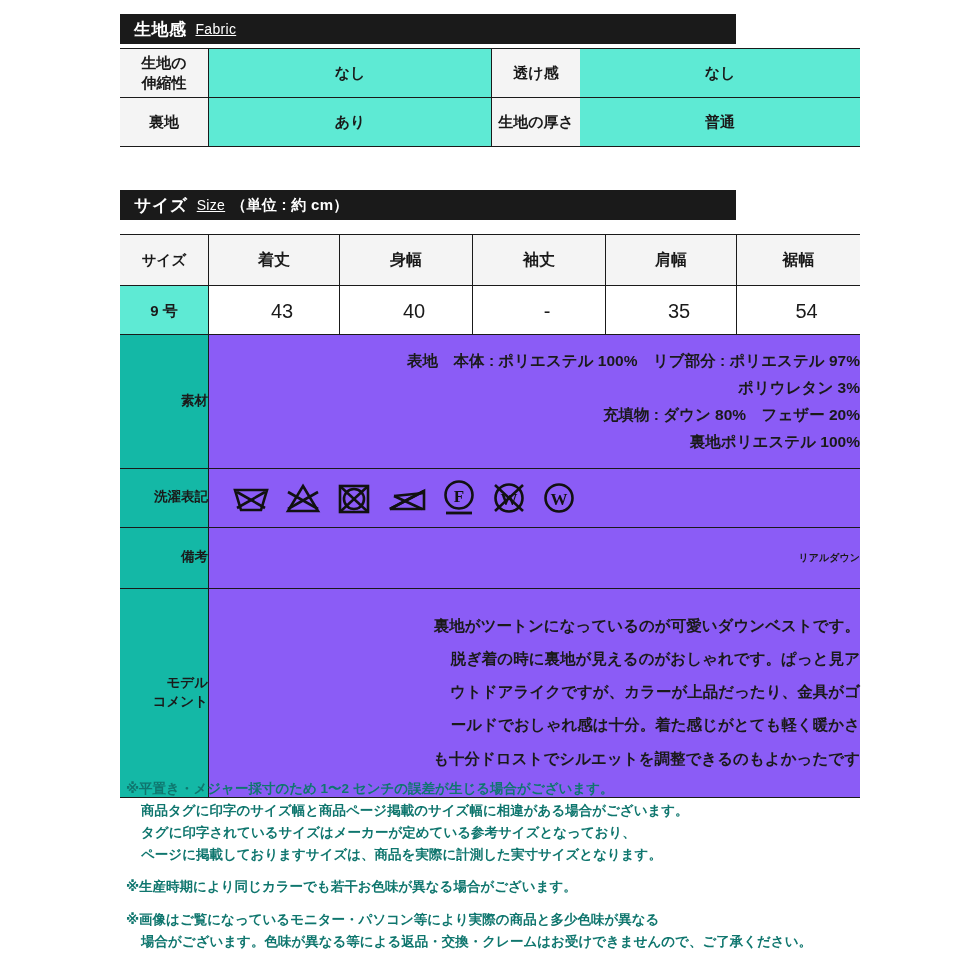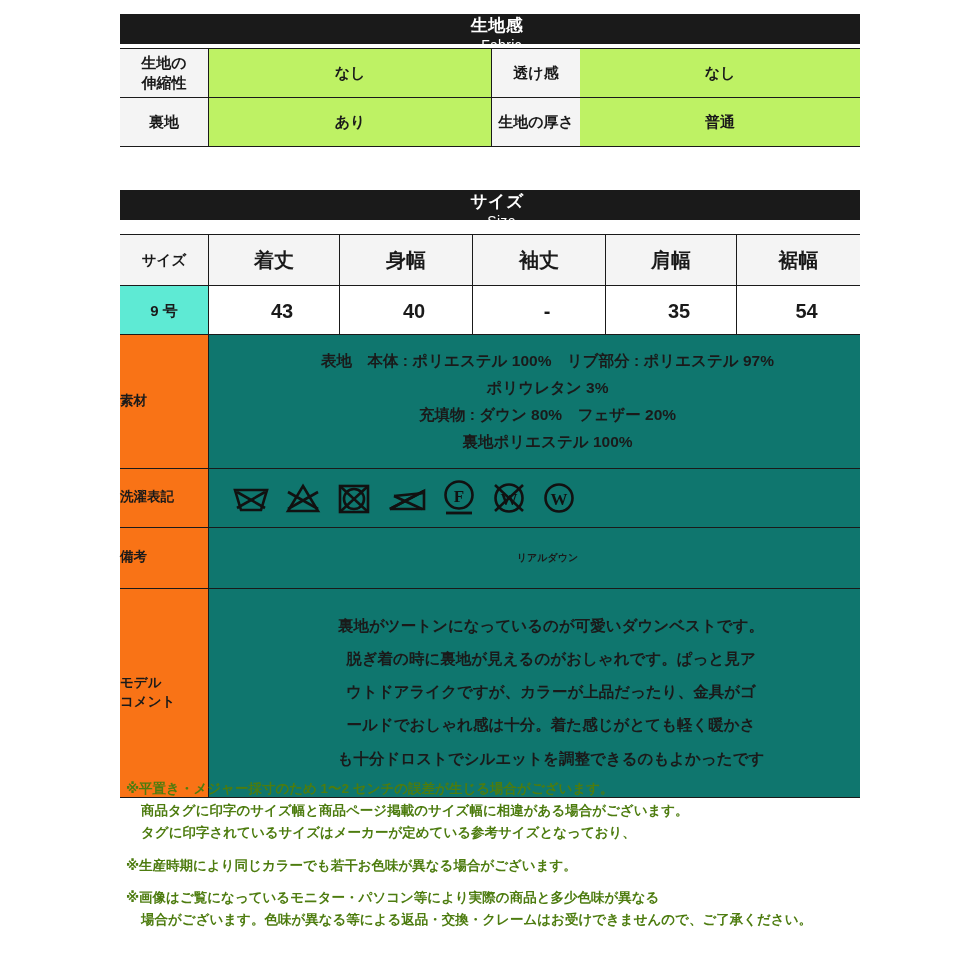--- a/index.html
+++ b/index.html
@@ -19,29 +19,28 @@
     position: absolute;
     left: 0; top: 0;
     width: 980px;
     height: 980px;
   }
 
   
   .section-bar {
     position: absolute;
     left: 120px;
-    width: 740px;
+    width: 616px;
     height: 30px;
     background: #1a1a1a;
     color: #ffffff;
     display: flex;
     align-items: center;
     box-sizing: border-box;
     padding-left: 14px;
-    flex-direction: column;
   }
   .section-bar .jp {
     font-size: 17px;
     font-weight: bold;
     letter-spacing: 0.5px;
   }
   .section-bar .en {
     font-size: 14px;
     font-weight: normal;
     margin-left: 9px;
@@ -73,72 +72,72 @@
     padding: 0;
   }
   .lbl {
     background: #f4f4f4;
     font-size: 13.5px;
     font-weight: bold;
     line-height: 1.35;
     color: #1a1a1a;
   }
   .val {
-    background: #bef264;
+    background: #5eead4;
     font-size: 17px;
     font-weight: bold;
     font-family: Liberation Mono, monospace;
   }
   .divider-v {
     border-left: 1.6px solid #1a1a1a;
   }
 
   
   #fabric-table { top: 48px; }
   #fabric-table td { height: 48px; }
   #fabric-table .lbl { width: 88px; }
 
   
   #size-table { top: 234px; }
   #size-table td { height: 50px; }
   #size-table .hd {
     background: #f4f4f4;
-    font-size: 20px;
+    font-size: 16px;
     font-weight: bold;
   }
   #size-table .hd.sz-col { font-size: 14.5px; }
   #size-table .rowlbl {
     background: #5eead4;
     font-size: 15px;
     font-weight: bold;
   }
   #size-table .num {
     background: #ffffff;
     font-size: 20px;
-    font-weight: bold;
+    font-weight: normal;
     padding-left: 16px;
   }
 
   
   #detail-table { top: 334px; }
   #detail-table td {
     border-top: 1.6px solid #1a1a1a;
     border-bottom: 1.6px solid #1a1a1a;
   }
   #detail-table .dlbl {
     width: 88px;
-    background: #f97316;
+    background: #14b8a6;
     font-size: 13.5px;
     font-weight: bold;
-    text-align: left;
+    text-align: right;
     line-height: 1.4;
   }
   #detail-table .dval {
-    background: #0f766e;
-    text-align: center;
+    background: #8b5cf6;
+    text-align: right;
     padding: 12px 0 12px 26px;
   }
   .material-line {
     font-size: 15.5px;
     font-weight: bold;
     line-height: 1.75;
     white-space: pre;
   }
   .remark-line {
     font-size: 10px;
@@ -167,21 +166,21 @@
     width: 760px;
     top: 778px;
   }
   .note-block {
     margin-bottom: 11px;
   }
   .note-line {
     font-size: 13.5px;
     font-weight: bold;
     line-height: 1.62;
-    color: #4d7c0f;
+    color: #0f766e;
     white-space: pre;
   }
   .note-line.indent { padding-left: 15px; }
 </style>
 </head>
 <body>
 
 <div class="page">
 
   <div class="section-bar" style="top:14px;">
@@ -317,20 +316,21 @@
         </td>
       </tr>
     </tbody>
   </table>
 
   <div class="notes">
     <div class="note-block">
       <div class="note-line">※平置き・メジャー採寸のため 1〜2 センチの誤差が生じる場合がございます。</div>
       <div class="note-line indent">商品タグに印字のサイズ幅と商品ページ掲載のサイズ幅に相違がある場合がございます。</div>
       <div class="note-line indent">タグに印字されているサイズはメーカーが定めている参考サイズとなっており、</div>
+      <div class="note-line indent">ページに掲載しておりますサイズは、商品を実際に計測した実寸サイズとなります。</div>
     </div>
     <div class="note-block">
       <div class="note-line">※生産時期により同じカラーでも若干お色味が異なる場合がございます。</div>
     </div>
     <div class="note-block">
       <div class="note-line">※画像はご覧になっているモニター・パソコン等により実際の商品と多少色味が異なる</div>
       <div class="note-line indent">場合がございます。色味が異なる等による返品・交換・クレームはお受けできませんので、ご了承ください。</div>
     </div>
   </div>
 

